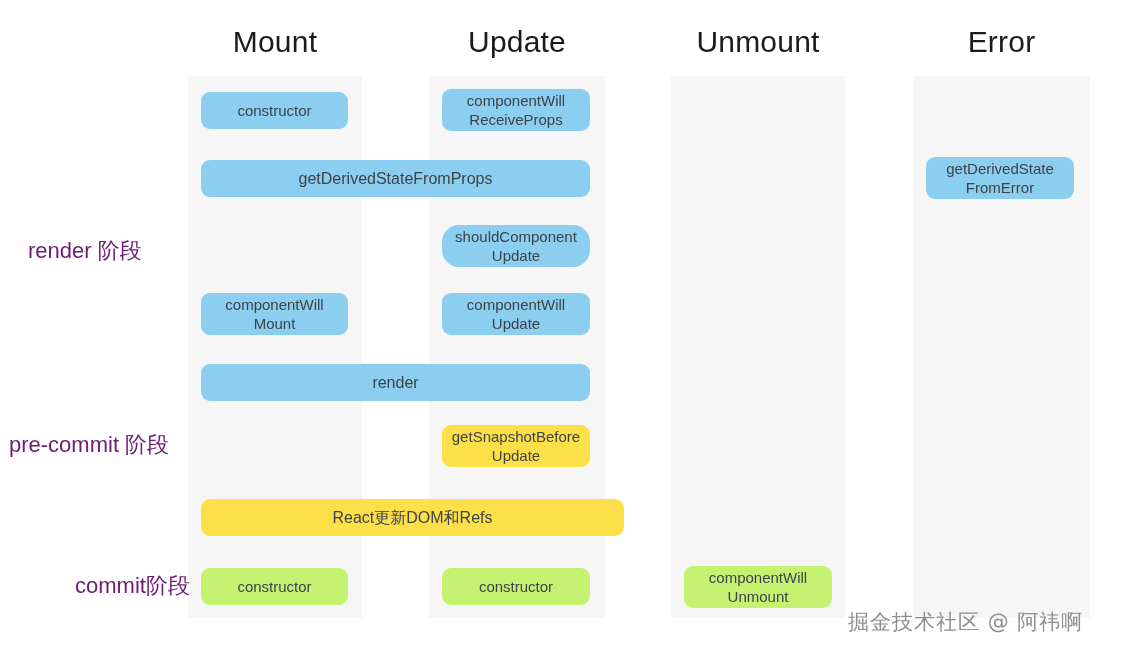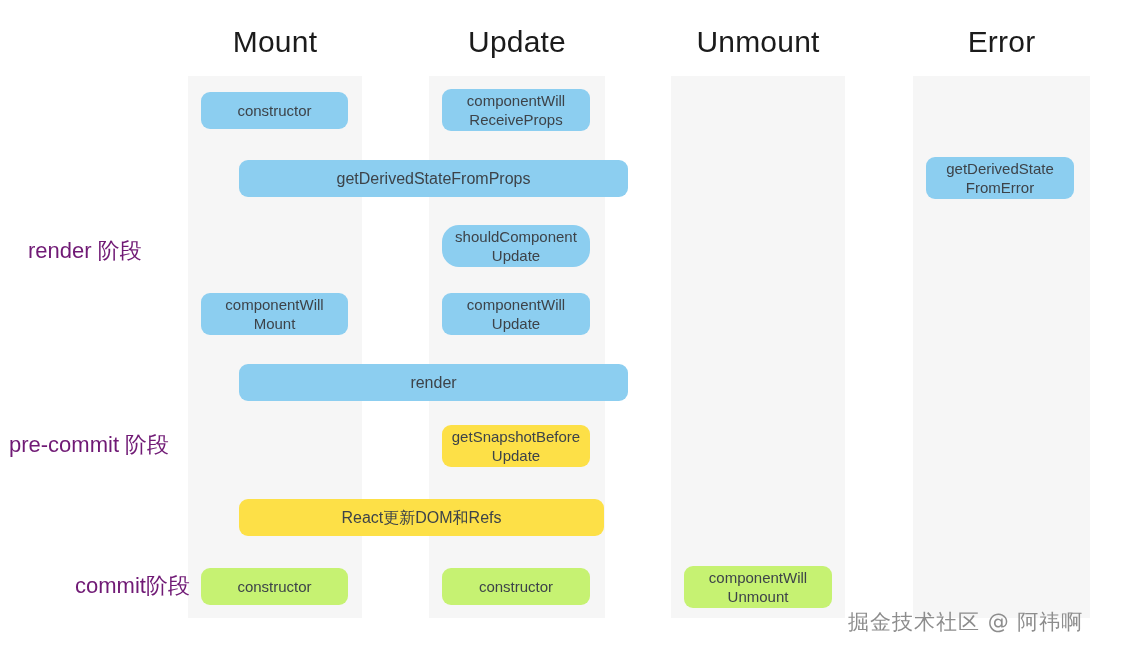--- a/index.html
+++ b/index.html
@@ -57,21 +57,21 @@
     font-size: 15px;
     line-height: 19px;
     color: #3d4349;
     padding: 0 6px;
     box-sizing: border-box;
     white-space: pre-line;
   }
   .lc-box.blue  { background: #8ccef0; }
   .lc-box.yellow{ background: #fde047; }
   .lc-box.green { background: #c6f272; }
-  .lc-box.wide  { font-size: 16px; margin-left: 38px; }
+  .lc-box.wide  { font-size: 16px; }
 
   
   .watermark {
     position: absolute;
     font-size: 21px;
     color: #8d8d8d;
     white-space: nowrap;
     font-family: "DejaVu Sans", sans-serif;
     letter-spacing: 1px;
   }
@@ -112,21 +112,21 @@
 Mount</div>
 
   <div class="lc-box blue" style="left:442px; top:293px; width:148px; height:42px;">componentWill
 Update</div>
 
   <div class="lc-box blue wide" style="left:201px; top:364px; width:389px; height:37px;">render</div>
 
   <div class="lc-box yellow" style="left:442px; top:425px; width:148px; height:42px;">getSnapshotBefore
 Update</div>
 
-  <div class="lc-box yellow wide" style="left:201px; top:499px; width:365px; height:37px;">React更新DOM和Refs</div>
+  <div class="lc-box yellow wide" style="left:201px; top:499px; width:423px; height:37px;">React更新DOM和Refs</div>
 
   <div class="lc-box green" style="left:201px; top:568px; width:147px; height:37px;">constructor</div>
 
   <div class="lc-box green" style="left:442px; top:568px; width:148px; height:37px;">constructor</div>
 
   <div class="lc-box green" style="left:684px; top:566px; width:148px; height:42px;">componentWill
 Unmount</div>
 
 
   <div class="watermark" style="left:848px; top:608px;text-align:center;">掘金技术社区 @ 阿祎啊</div>

